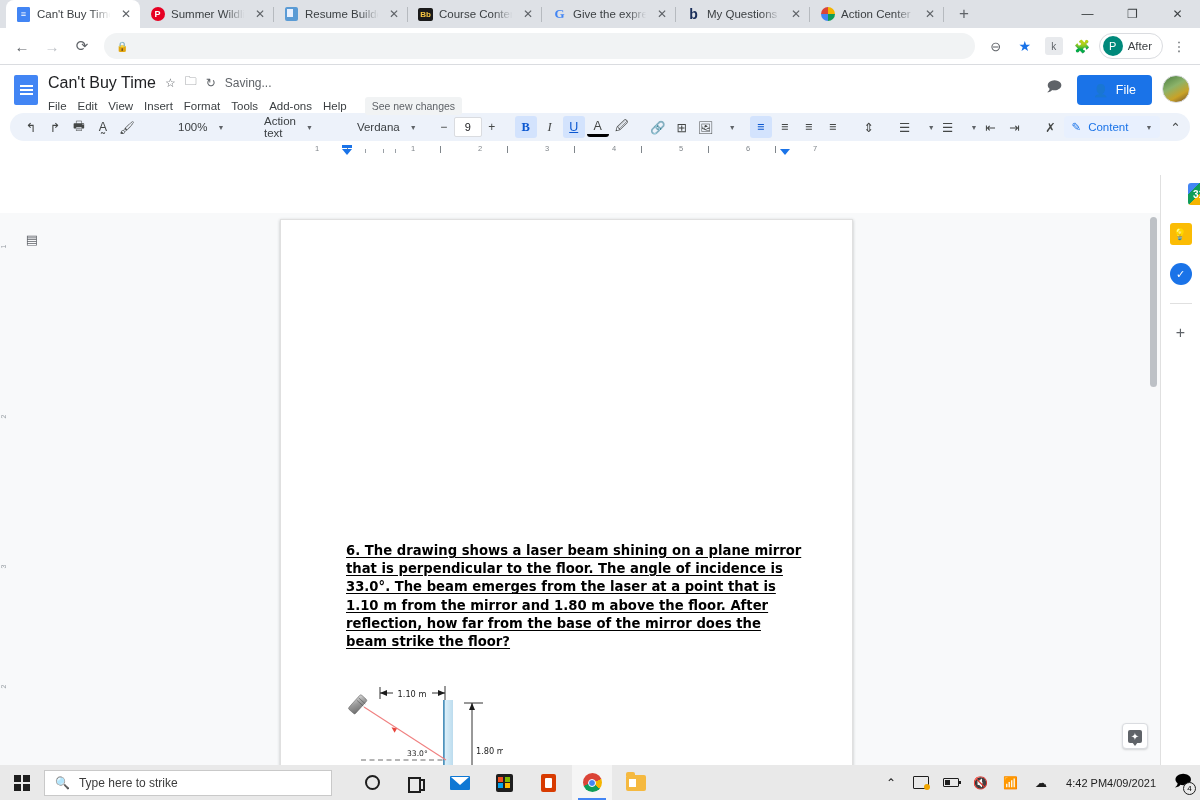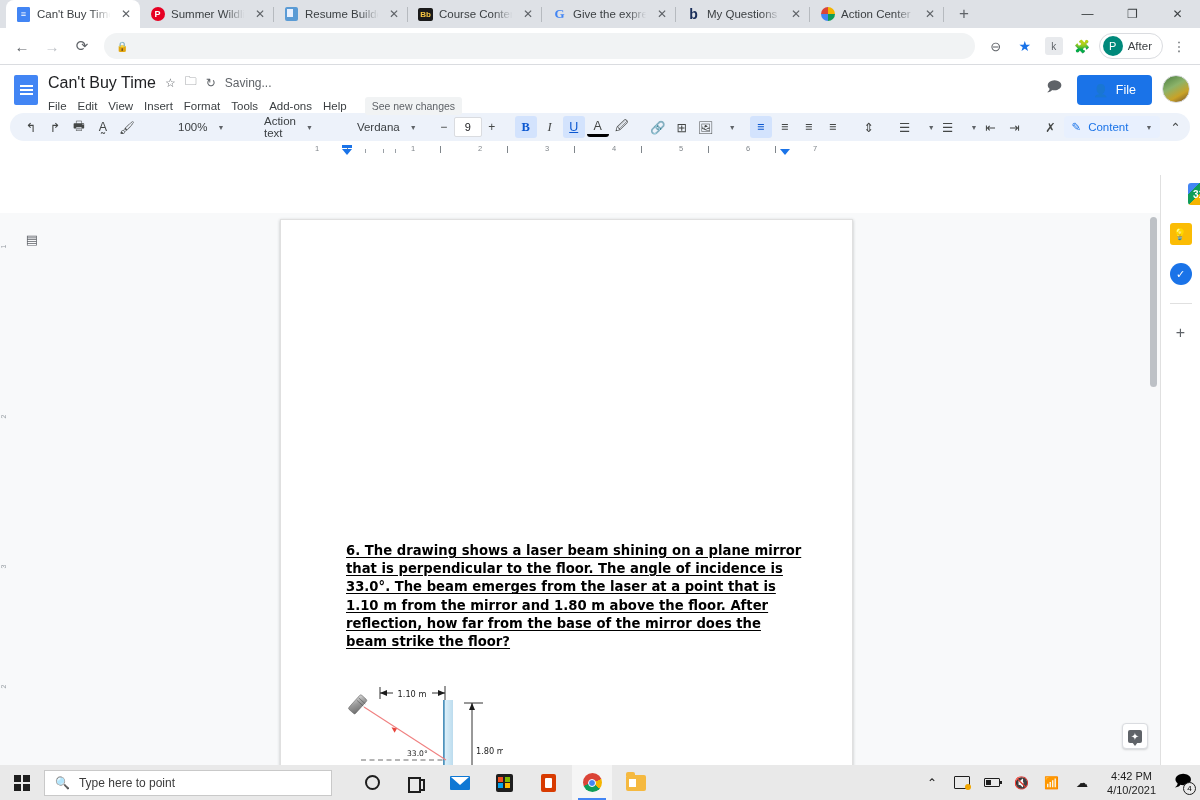--- a/index.html
+++ b/index.html
@@ -322,21 +322,21 @@
                        background:#f5b940; border-radius:2px 2px 0 0; }
   .ic-folder::after { content:""; position:absolute; left:3px; top:4px; width:7px; height:8px; background:#fff; }
 
   .tray { margin-left: auto; display: flex; align-items: center; height: 35px; }
   .tray-icon {
     width: 30px; height: 35px; display: flex; align-items: center;
     justify-content: center; font-size: 12px; color: #1e1e1e;
   }
   .tray-clock {
     padding: 0 10px; font-size: 11px; color: #1e1e1e; line-height: 14px;
-    text-align: center; display: flex; flex-direction: column; justify-content: center;
+    text-align: center; display: flex; flex-direction: row; justify-content: center;
   }
   .tray-notif { width: 34px; height: 35px; display: flex; align-items: center;
                 justify-content: center; position: relative; }
   .notif-badge {
     position: absolute; right: 4px; bottom: 5px; width: 13px; height: 13px;
     border: 1px solid #1e1e1e; border-radius: 50%; font-size: 8px;
     display: flex; align-items: center; justify-content: center; background: #e9e9e9;
   }
   .batt-ic { width: 16px; height: 9px; border: 1.5px solid #1e1e1e; border-radius: 1px;
              position: relative; display: flex; align-items: center; }
@@ -666,21 +666,21 @@
   <div class="start-btn">
     <div class="win-logo">
       <span></span>
         <span></span>
         <span></span>
         <span></span>
     </div>
   </div>
   <div class="tb-search">
     <span>🔍</span>
-    <span>Type here to point</span>
+    <span>Type here to strike</span>
   </div>
   <div class="tb-apps">
     <div class="tb-app">
         <span class="ic-cortana"></span>
       </div>
     <div class="tb-app">
         <span class="ic-taskview"></span>
       </div>
     <div class="tb-app">
         <span class="ic-mail"></span>
@@ -715,20 +715,20 @@
     <div class="tray-icon">
         <span class="batt-ic">
           <i></i>
         </span>
       </div>
     <div class="tray-icon">🔇</div>
     <div class="tray-icon">📶</div>
     <div class="tray-icon">☁</div>
     <div class="tray-clock">
       <span>4:42 PM</span>
-      <span>4/10/2021</span>
+      <span>4/09/2021</span>
     </div>
     <div class="tray-notif">
       <span>🗩</span>
       <span class="notif-badge">4</span>
     </div>
   </div>
 </div>
 
 </body></html>

